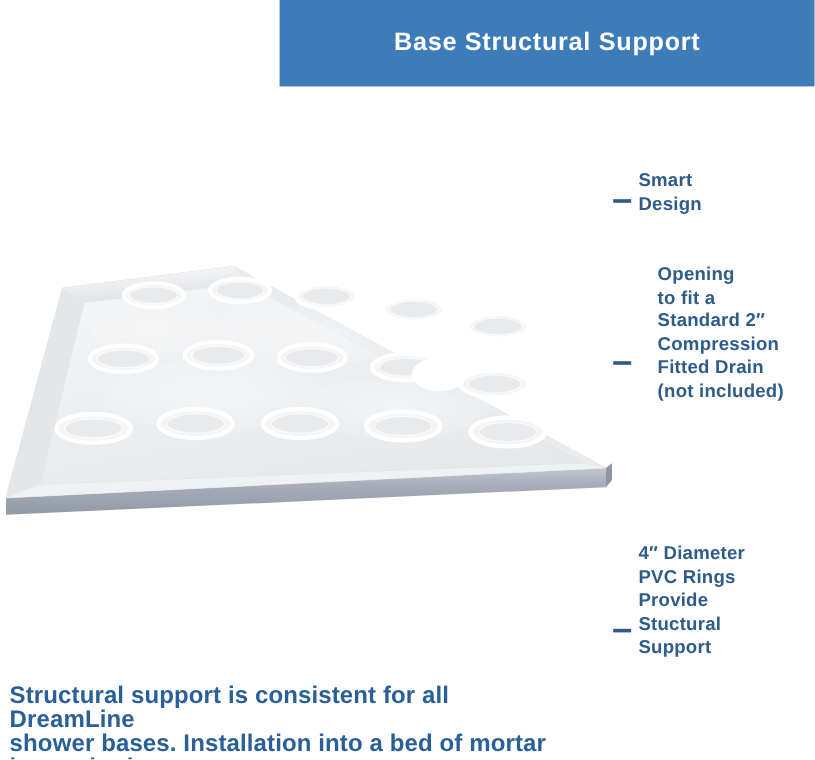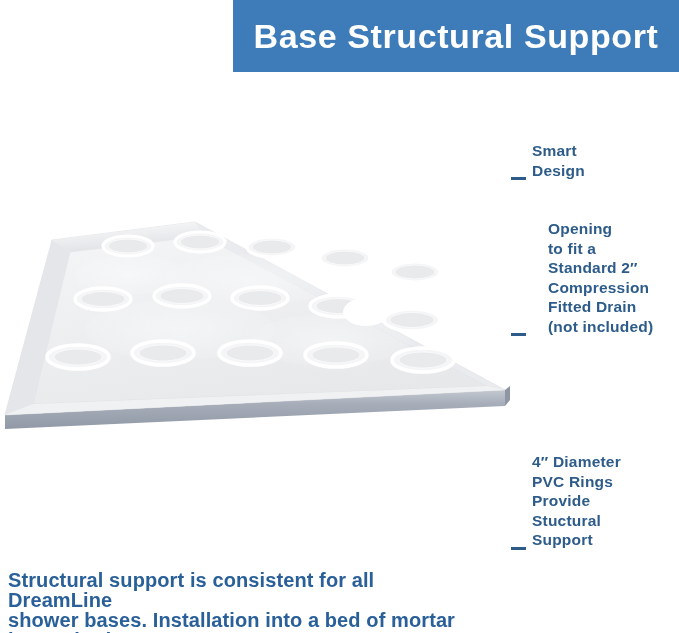--- a/index.html
+++ b/index.html
@@ -14,34 +14,34 @@
   #stage{position:relative;width:679px;height:633px;overflow:hidden;background:#fff;}
 
   
   .banner{
     position:absolute;left:233px;top:0;width:446px;height:72px;
     background:#3d7cb8;
     display:flex;align-items:center;justify-content:center;
   }
   .banner-title{
     color:#ffffff;
-    font-size:34px;
+    font-size:21px;
     font-weight:bold;
     letter-spacing:0.6px;
     white-space:nowrap;
     text-align:center;
     font-family:"Liberation Sans", sans-serif;
   }
 
   
   .product{position:absolute;left:0px;top:200px;width:520px;height:270px;}
   .product svg{display:block;}
 
   
-  .callout{position:absolute;display:flex;align-items:flex-end;}
+  .callout{position:absolute;display:flex;align-items:center;}
   .dash{
     display:block;
     width:15px;height:3px;
     background:#2e5c8a;
     margin-right:6px;
     flex:0 0 auto;
   }
   .callout-text{
     color:#2e5c8a;
     font-size:15.5px;

